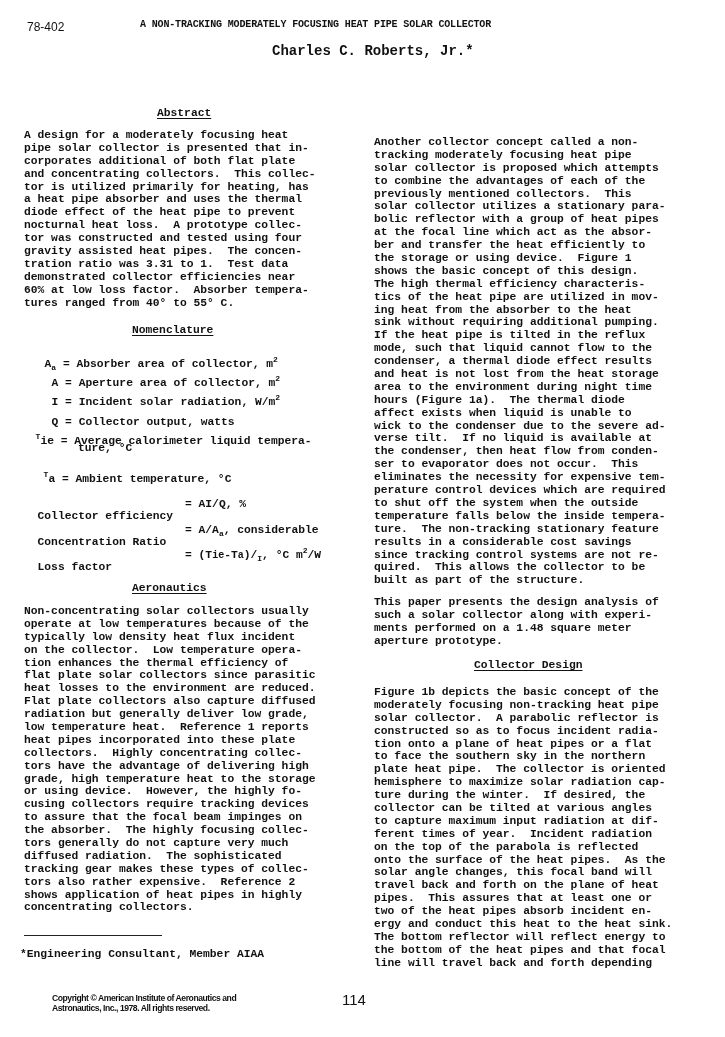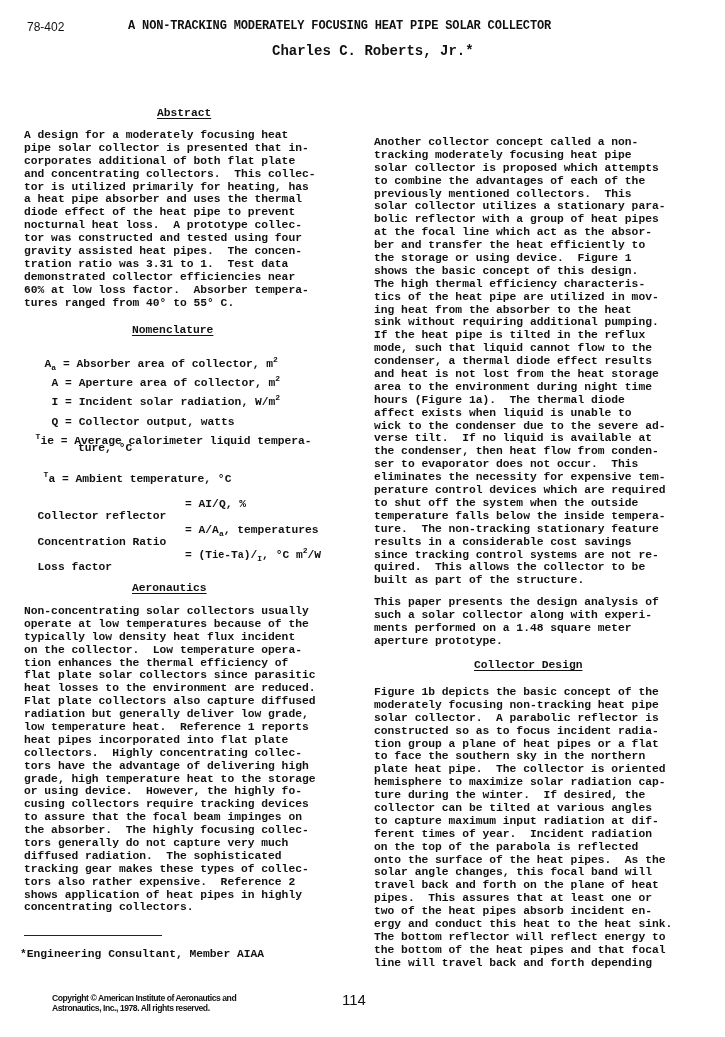--- a/index.html
+++ b/index.html
@@ -1,20 +1,20 @@
 <!DOCTYPE html>
 <html><head>
   <meta charset="utf-8">
   <style>
     html, body { margin: 0; padding: 0; background: #ffffff; }
     body { width: 725px; height: 1037px; position: relative; overflow: hidden; color: #111; }
     .mono { font-family: "Liberation Mono", "DejaVu Sans Mono", monospace; font-weight: bold; }
     .abs { position: absolute; white-space: nowrap; }
     #paper-number { left: 27px; top: 20px; font-size: 12px; font-family: "Liberation Sans", sans-serif; }
-    #title { left: 128px; top: 19px; font-size: 12px; letter-spacing: -0.15px; }
+    #title { left: 140px; top: 19px; font-size: 10px; letter-spacing: -0.15px; }
     #author { left: 272px; top: 43px; font-size: 14px; }
     .heading { font-size: 11.3px; text-decoration: underline; text-underline-offset: 2px; }
     .col { position: absolute; font-size: 11.3px; line-height: 12.9px; }
     .col .line { display: block; white-space: pre; height: 12.9px; }
     sub, sup { font-size: 8px; line-height: 0; }
     .nom-row { position: absolute; font-size: 11.3px; white-space: pre; }
     .rule { position: absolute; left: 24px; top: 935px; width: 138px; height: 1px; background: #222; }
     #copyright { position: absolute; left: 52px; top: 993px; width: 240px; font-family: "Liberation Sans", sans-serif; font-weight: bold; font-size: 8.6px; line-height: 10px; letter-spacing: -0.45px; }
     #page-num { position: absolute; left: 342px; top: 991px; font-family: "Liberation Sans", sans-serif; font-size: 15px; }
   </style>
@@ -59,47 +59,47 @@
 </div>
 <div class="nom-row mono" style="left:22px; top:423px;">
   <sup>T</sup><span>ie</span> = <span>Average calorimeter liquid tempera-</span>
 </div>
 <div class="nom-row mono" style="left:78px; top:442px;">ture, °C</div>
 <div class="nom-row mono" style="left:30px; top:461px;">
   <sup>T</sup><span>a</span> = <span>Ambient temperature, °C</span>
 </div>
 
 <div class="nom-row mono" style="left:24px; top:498px;">
-  <span>Collector reflector</span>
+  <span>Collector efficiency</span>
 </div>
 <div class="nom-row mono" style="left:185px; top:498px;">= AI/Q, %</div>
 
 <div class="nom-row mono" style="left:24px; top:524px;">
   <span>Concentration Ratio</span>
 </div>
-<div class="nom-row mono" style="left:185px; top:524px;"><span>= A/A</span><sub>a</sub><span>, temperatures</span></div>
+<div class="nom-row mono" style="left:185px; top:524px;"><span>= A/A</span><sub>a</sub><span>, considerable</span></div>
 
 <div class="nom-row mono" style="left:24px; top:549px;">
   <span>Loss factor</span>
 </div>
 <div class="nom-row mono" style="left:185px; top:549px;"><span>= (T</span><span style="font-size:10px">ie</span><span>-T</span><span style="font-size:10px">a</span><span>)/</span><sub>I</sub><span>, °C m</span><sup>2</sup><span>/W</span></div>
 
 <div class="abs mono heading" style="left:132px; top:582px;">Aeronautics</div>
 <div id="intro-body" class="col mono" style="top:605px; left:24px;">
     <span class="line">Non-concentrating solar collectors usually</span>
     <span class="line">operate at low temperatures because of the</span>
     <span class="line">typically low density heat flux incident</span>
     <span class="line">on the collector.  Low temperature opera-</span>
     <span class="line">tion enhances the thermal efficiency of</span>
     <span class="line">flat plate solar collectors since parasitic</span>
     <span class="line">heat losses to the environment are reduced.</span>
     <span class="line">Flat plate collectors also capture diffused</span>
     <span class="line">radiation but generally deliver low grade,</span>
     <span class="line">low temperature heat.  Reference 1 reports</span>
-    <span class="line">heat pipes incorporated into flat plate</span>
+    <span class="line">heat pipes incorporated into these plate</span>
     <span class="line">collectors.  Highly concentrating collec-</span>
     <span class="line">tors have the advantage of delivering high</span>
     <span class="line">grade, high temperature heat to the storage</span>
     <span class="line">or using device.  However, the highly fo-</span>
     <span class="line">cusing collectors require tracking devices</span>
     <span class="line">to assure that the focal beam impinges on</span>
     <span class="line">the absorber.  The highly focusing collec-</span>
     <span class="line">tors generally do not capture very much</span>
     <span class="line">diffused radiation.  The sophisticated</span>
     <span class="line">tracking gear makes these types of collec-</span>
@@ -150,21 +150,21 @@
     <span class="line">such a solar collector along with experi-</span>
     <span class="line">ments performed on a 1.48 square meter</span>
     <span class="line">aperture prototype.</span>
   </div>
 <div class="abs mono heading" style="left:474px; top:659px;">Collector Design</div>
 <div id="rc-para3" class="col mono" style="top:686px; left:374px;">
     <span class="line">Figure 1b depicts the basic concept of the</span>
     <span class="line">moderately focusing non-tracking heat pipe</span>
     <span class="line">solar collector.  A parabolic reflector is</span>
     <span class="line">constructed so as to focus incident radia-</span>
-    <span class="line">tion group a plane of heat pipes or a flat</span>
+    <span class="line">tion onto a plane of heat pipes or a flat</span>
     <span class="line">to face the southern sky in the northern</span>
     <span class="line">plate heat pipe.  The collector is oriented</span>
     <span class="line">hemisphere to maximize solar radiation cap-</span>
     <span class="line">ture during the winter.  If desired, the</span>
     <span class="line">collector can be tilted at various angles</span>
     <span class="line">to capture maximum input radiation at dif-</span>
     <span class="line">ferent times of year.  Incident radiation</span>
     <span class="line">on the top of the parabola is reflected</span>
     <span class="line">onto the surface of the heat pipes.  As the</span>
     <span class="line">solar angle changes, this focal band will</span>

